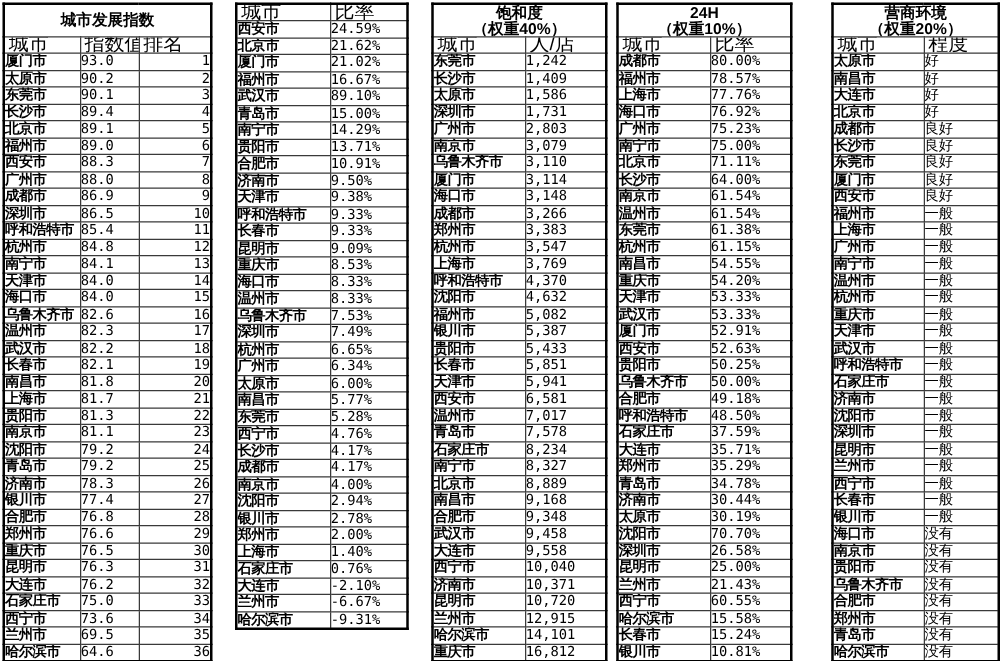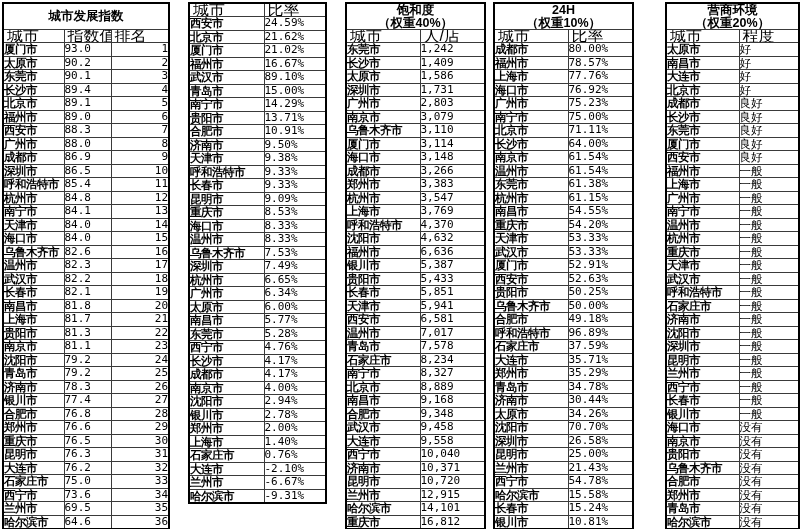--- a/index.html
+++ b/index.html
@@ -474,21 +474,21 @@
         <tr class="row">
           <td class="city">呼和浩特市</td>
           <td class="val">4,370</td>
         </tr>
         <tr class="row">
           <td class="city">沈阳市</td>
           <td class="val">4,632</td>
         </tr>
         <tr class="row">
           <td class="city">福州市</td>
-          <td class="val">6,636</td>
+          <td class="val">5,082</td>
         </tr>
         <tr class="row">
           <td class="city">银川市</td>
           <td class="val">5,387</td>
         </tr>
         <tr class="row">
           <td class="city">贵阳市</td>
           <td class="val">5,433</td>
         </tr>
         <tr class="row">
@@ -660,21 +660,21 @@
         <tr class="row">
           <td class="city">乌鲁木齐市</td>
           <td class="val">50.00%</td>
         </tr>
         <tr class="row">
           <td class="city">合肥市</td>
           <td class="val">49.18%</td>
         </tr>
         <tr class="row">
           <td class="city">呼和浩特市</td>
-          <td class="val">96.89%</td>
+          <td class="val">48.50%</td>
         </tr>
         <tr class="row">
           <td class="city">石家庄市</td>
           <td class="val">37.59%</td>
         </tr>
         <tr class="row">
           <td class="city">大连市</td>
           <td class="val">35.71%</td>
         </tr>
         <tr class="row">
@@ -684,41 +684,41 @@
         <tr class="row">
           <td class="city">青岛市</td>
           <td class="val">34.78%</td>
         </tr>
         <tr class="row">
           <td class="city">济南市</td>
           <td class="val">30.44%</td>
         </tr>
         <tr class="row">
           <td class="city">太原市</td>
-          <td class="val">34.26%</td>
+          <td class="val">30.19%</td>
         </tr>
         <tr class="row">
           <td class="city">沈阳市</td>
           <td class="val">70.70%</td>
         </tr>
         <tr class="row">
           <td class="city">深圳市</td>
           <td class="val">26.58%</td>
         </tr>
         <tr class="row">
           <td class="city">昆明市</td>
           <td class="val">25.00%</td>
         </tr>
         <tr class="row">
           <td class="city">兰州市</td>
           <td class="val">21.43%</td>
         </tr>
         <tr class="row">
           <td class="city">西宁市</td>
-          <td class="val">54.78%</td>
+          <td class="val">60.55%</td>
         </tr>
         <tr class="row">
           <td class="city">哈尔滨市</td>
           <td class="val">15.58%</td>
         </tr>
         <tr class="row">
           <td class="city">长春市</td>
           <td class="val">15.24%</td>
         </tr>
         <tr class="row">

